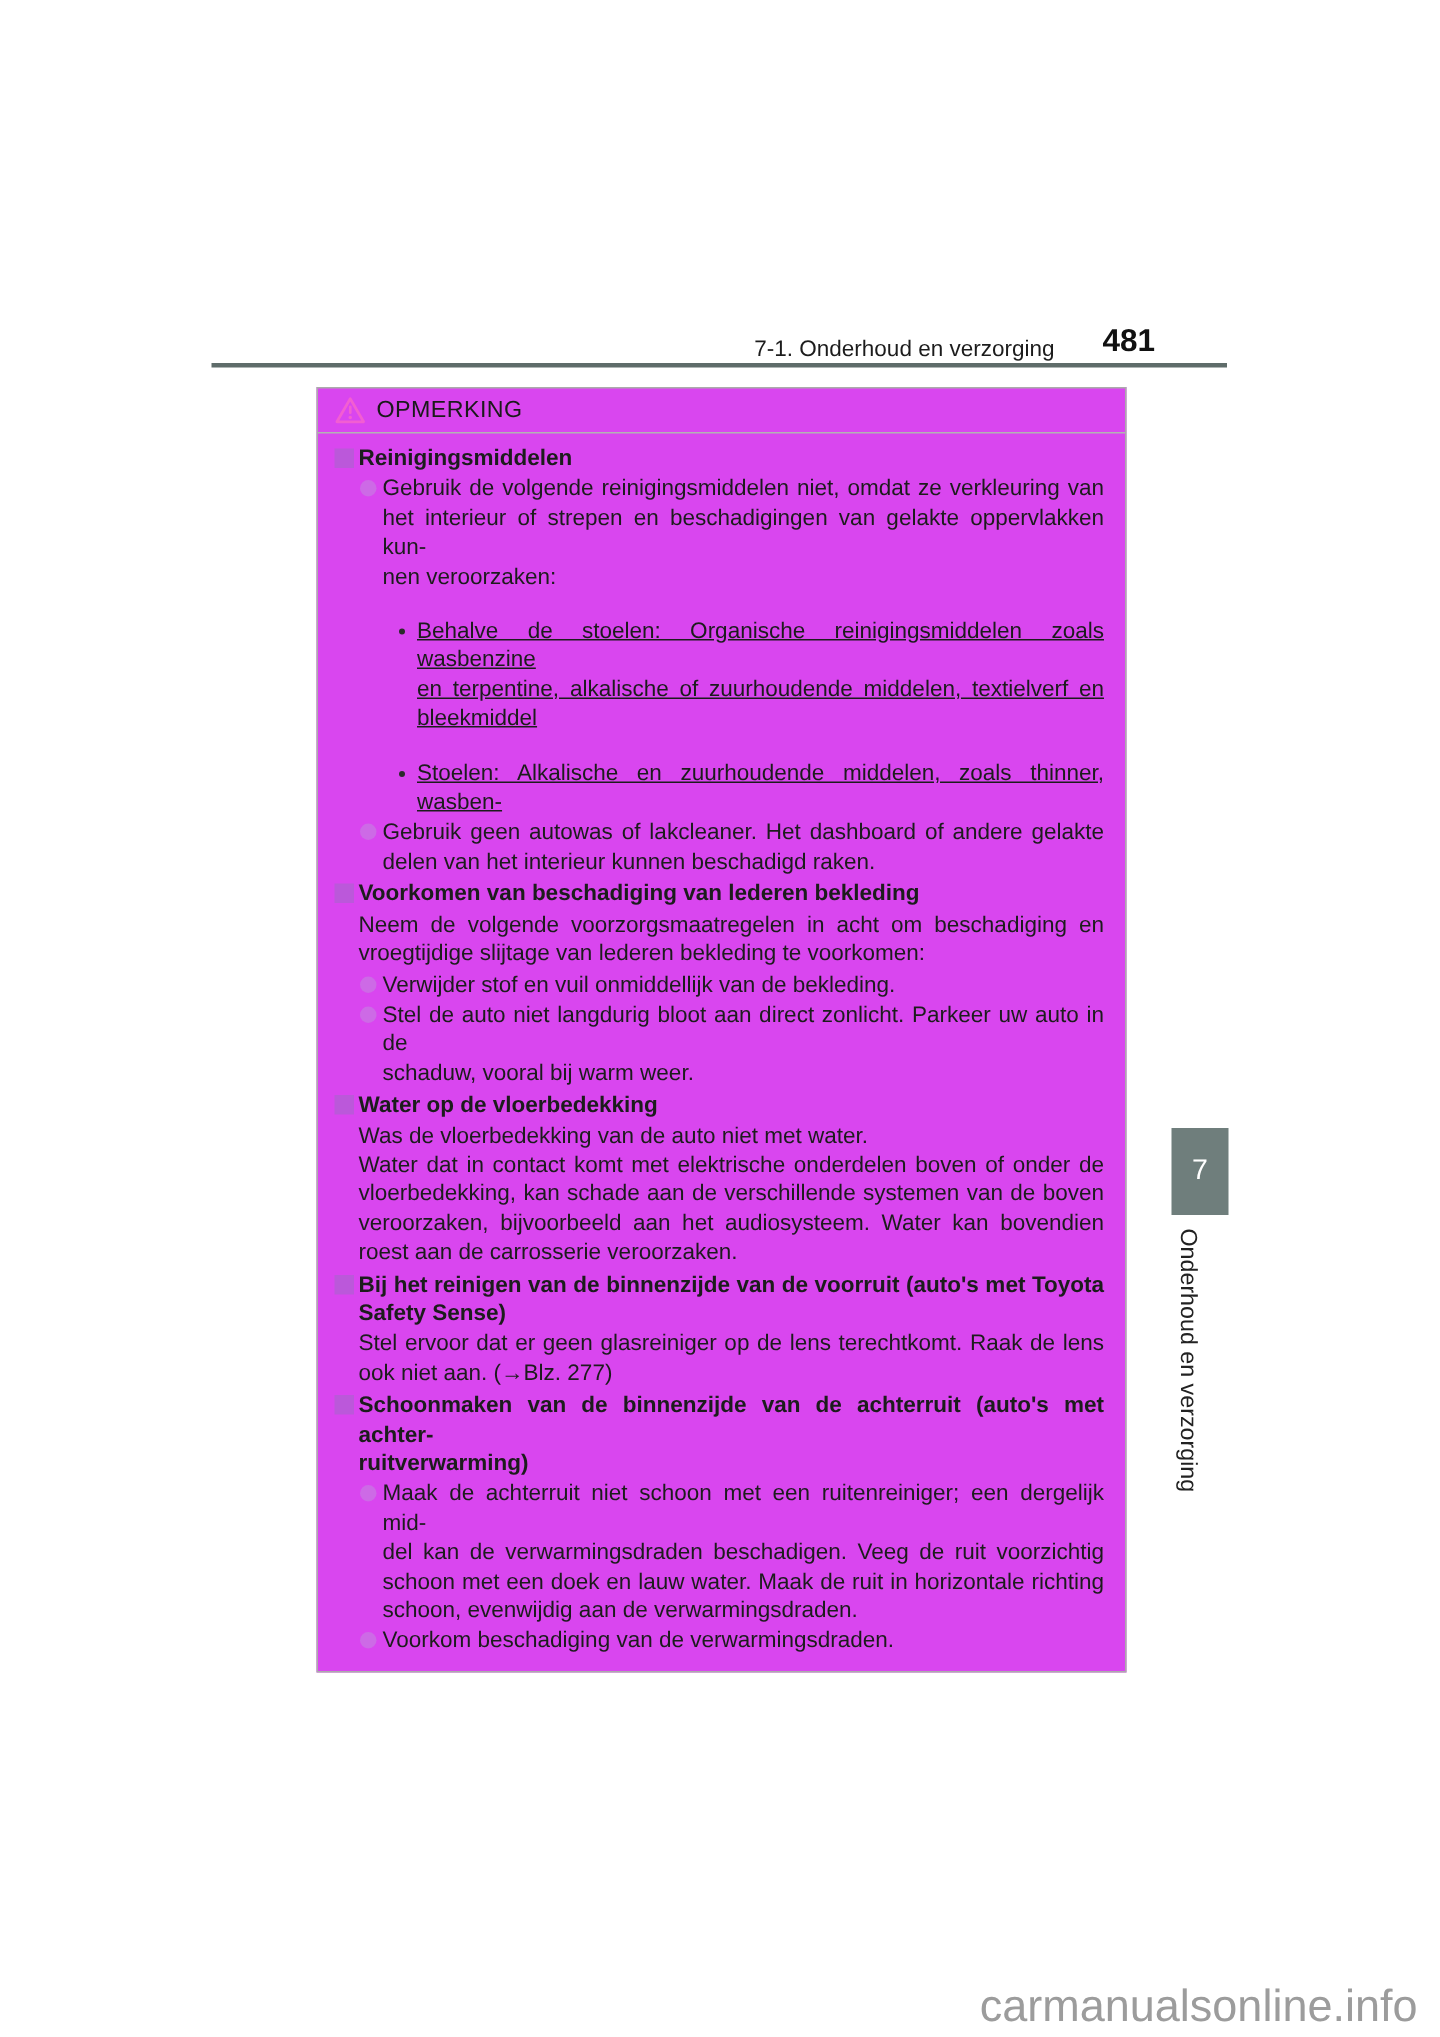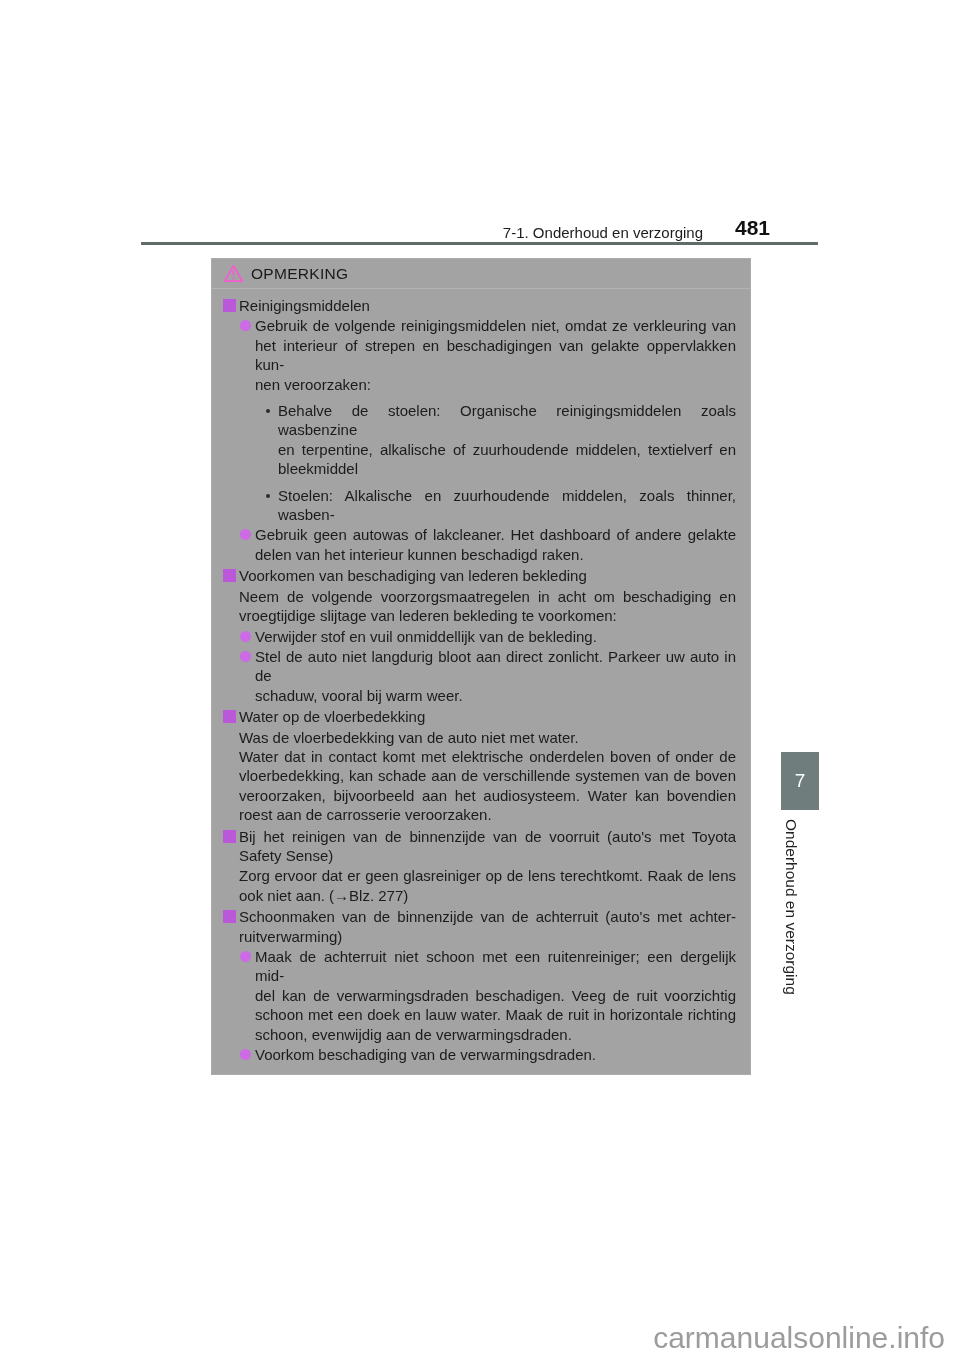--- a/index.html
+++ b/index.html
@@ -22,52 +22,52 @@
     font-size: 21px; font-weight: bold; color: #111; white-space: nowrap;
   }
   .header-rule {
     position: absolute; left: 141px; top: 242px;
     width: 677px; height: 3px; background: #5f6c6a;
   }
 
   
   .notice-box {
     position: absolute; left: 211px; top: 258px; width: 540px;
-    border: 1px solid #ababab; background: #a3a3a3;
+    border: 1px solid #ababab; background: #d946ef;
   }
   .notice-header {
     height: 30px; display: flex; align-items: center;
     padding-left: 11px; border-bottom: 1px solid #b3b3b3;
   }
   .notice-header .warn-icon { margin-right: 7px; display: inline-flex; }
   .notice-title { font-size: 15.5px; letter-spacing: 0.3px; color: #1a1a1a; }
 
   .notice-body { padding: 7px 14px 10px 11px; }
 
   .block {
     position: relative;
     font-size: 15px; line-height: 19.4px; color: #1c1c1c;
   }
   .block .jl { text-align: justify; text-align-last: justify; }
   .block .ll { text-align: left; }
 
-  .heading-block { font-weight: normal; padding-left: 16px; margin-top: 2px; }
+  .heading-block { font-weight: bold; padding-left: 16px; margin-top: 2px; }
   .heading-block:first-child { margin-top: 0; }
   .sq-bullet {
     position: absolute; left: 0; top: 3px;
     width: 13px; height: 13px; background: #bb58da;
   }
 
   .bullet-block { margin-left: 16px; padding-left: 16px; margin-top: 1px; }
   .circle-bullet {
     position: absolute; left: 1px; top: 4px;
     width: 11px; height: 11px; border-radius: 50%; background: #cd6ae6;
   }
 
-  .sub-block { margin-left: 40px; padding-left: 15px; margin-top: 7px; }
+  .sub-block { margin-left: 40px; padding-left: 15px; margin-top: 17px; text-decoration: underline; }
   .dot-bullet {
     position: absolute; left: 3px; top: 8px;
     width: 4px; height: 4px; border-radius: 50%; background: #2b2b2b;
   }
 
   .plain-block { margin-left: 16px; margin-top: 1px; }
 
   
   .chapter-tab {
     position: absolute; left: 781px; top: 752px;
@@ -158,21 +158,21 @@
         <div class="jl">vloerbedekking, kan schade aan de verschillende systemen van de boven</div>
         <div class="jl">veroorzaken, bijvoorbeeld aan het audiosysteem. Water kan bovendien</div>
         <div class="ll">roest aan de carrosserie veroorzaken.</div>
       </div>
       <div class="block heading-block">
         <span class="sq-bullet"></span>
         <div class="jl">Bij het reinigen van de binnenzijde van de voorruit (auto's met Toyota</div>
         <div class="ll">Safety Sense)</div>
       </div>
       <div class="block plain-block">
-        <div class="jl">Zorg ervoor dat er geen glasreiniger op de lens terechtkomt. Raak de lens</div>
+        <div class="jl">Stel ervoor dat er geen glasreiniger op de lens terechtkomt. Raak de lens</div>
         <div class="ll">ook niet aan. (→Blz. 277)</div>
       </div>
       <div class="block heading-block">
         <span class="sq-bullet"></span>
         <div class="jl">Schoonmaken van de binnenzijde van de achterruit (auto's met achter-</div>
         <div class="ll">ruitverwarming)</div>
       </div>
       <div class="block bullet-block">
         <span class="circle-bullet"></span>
         <div class="jl">Maak de achterruit niet schoon met een ruitenreiniger; een dergelijk mid-</div>

